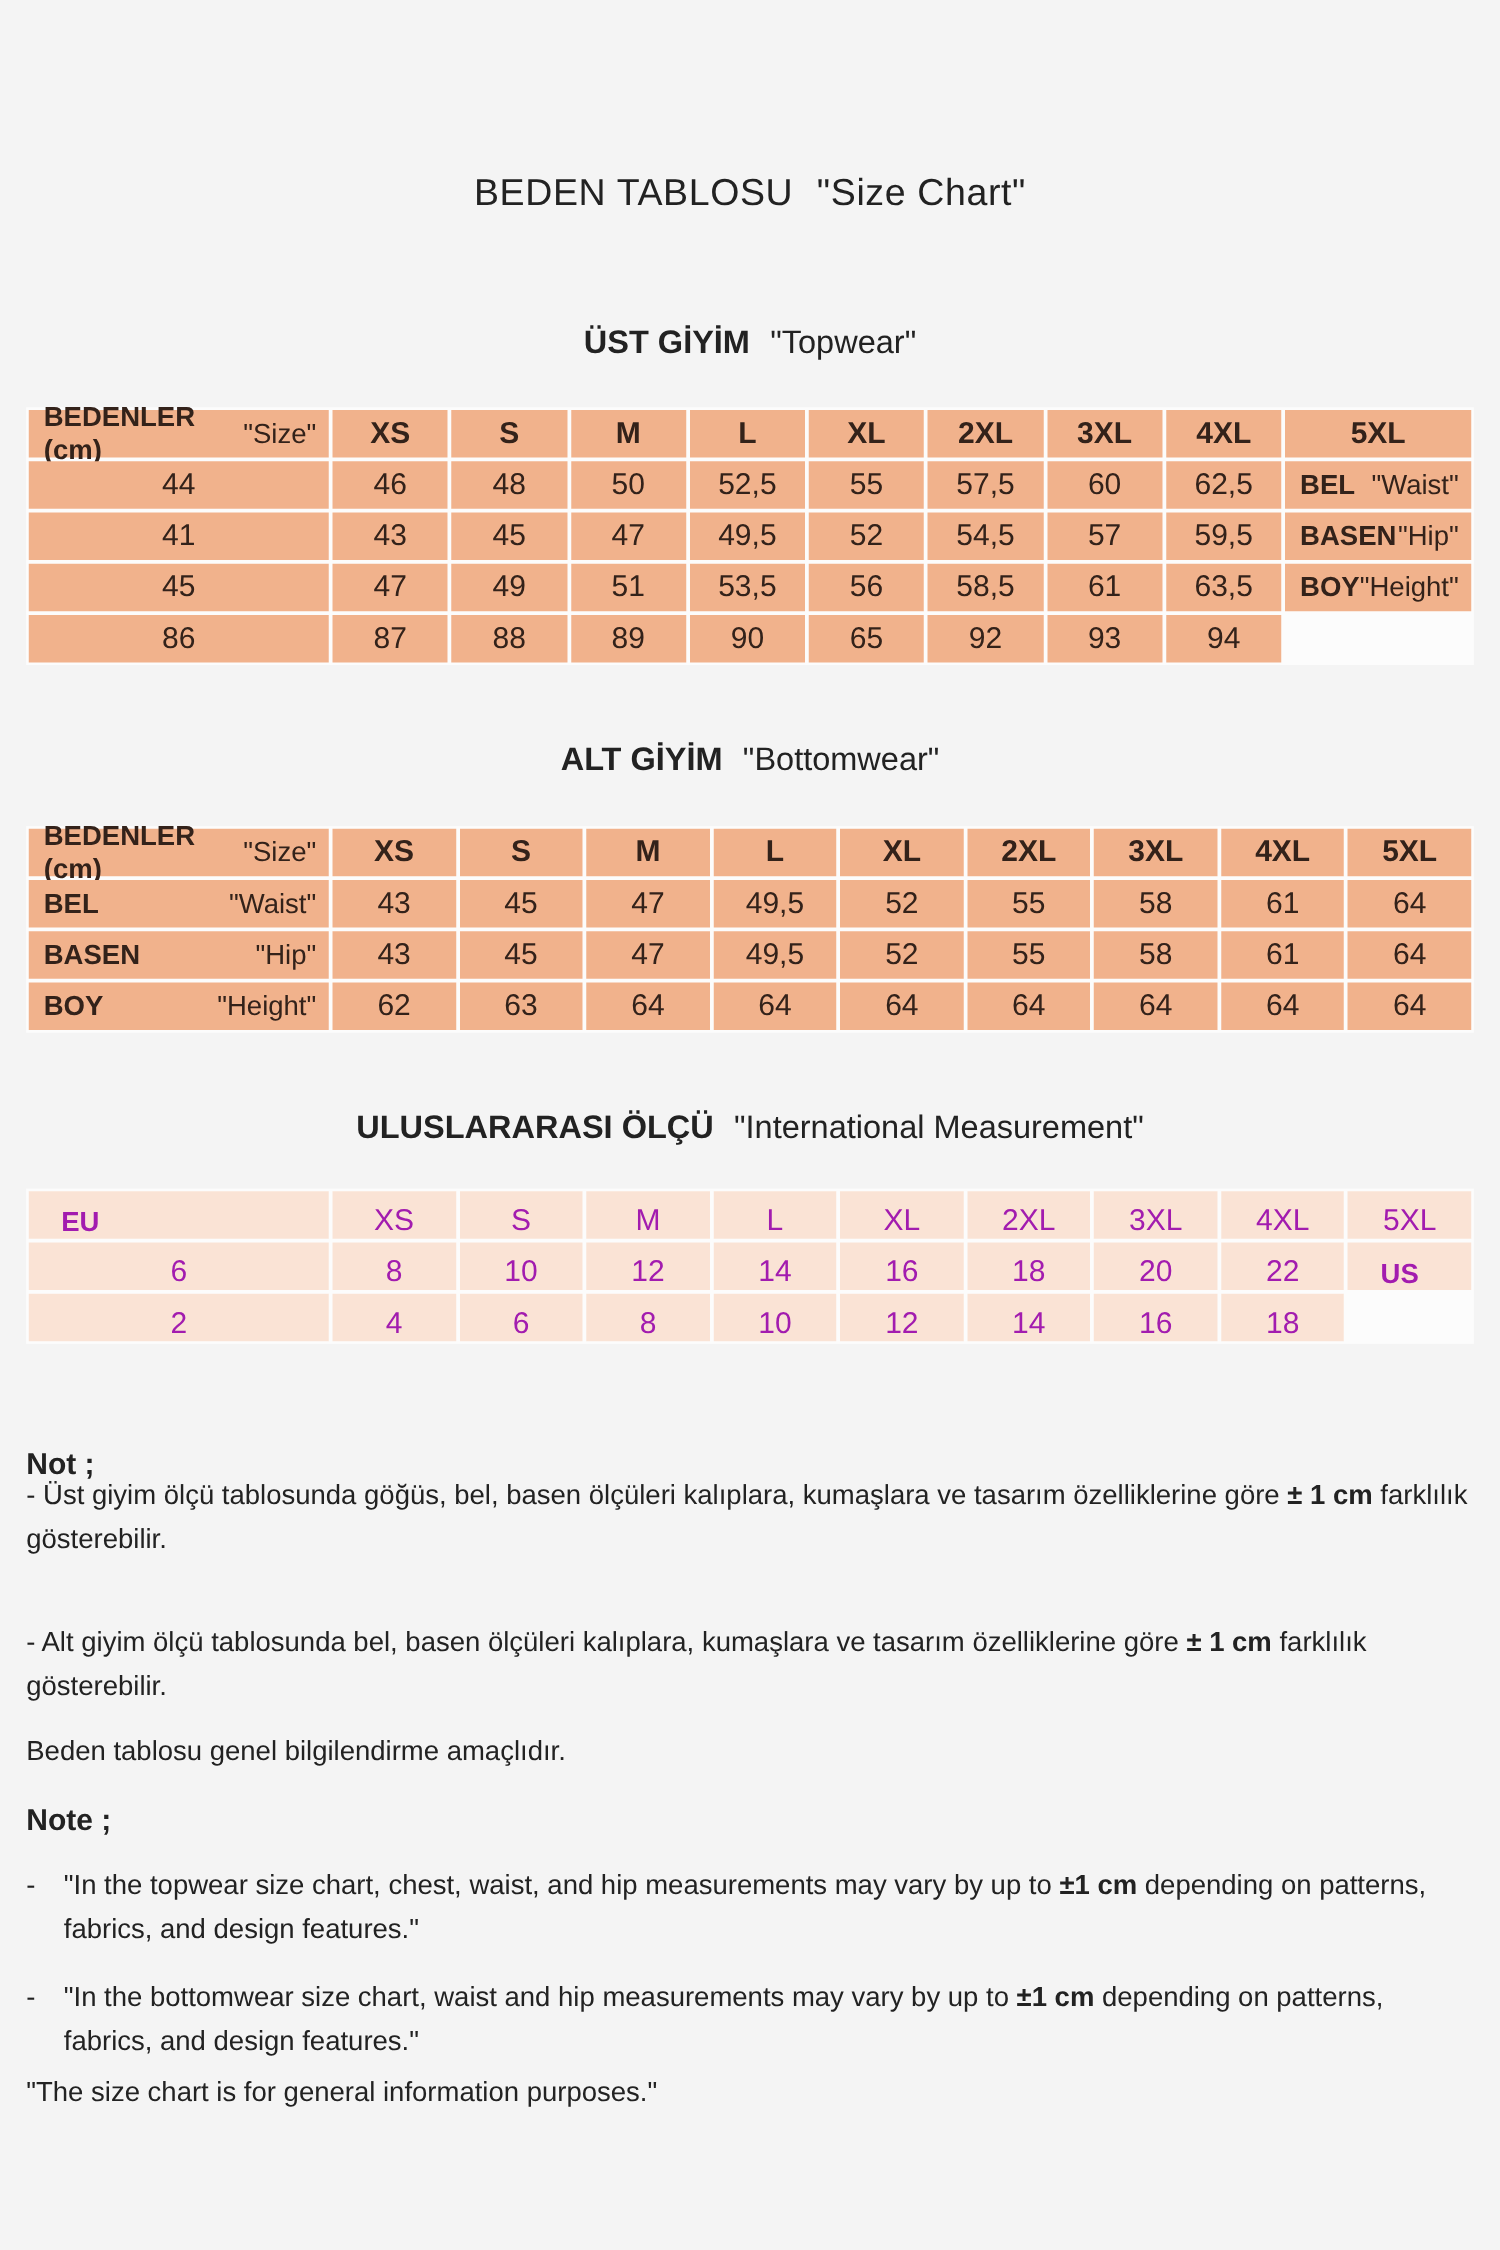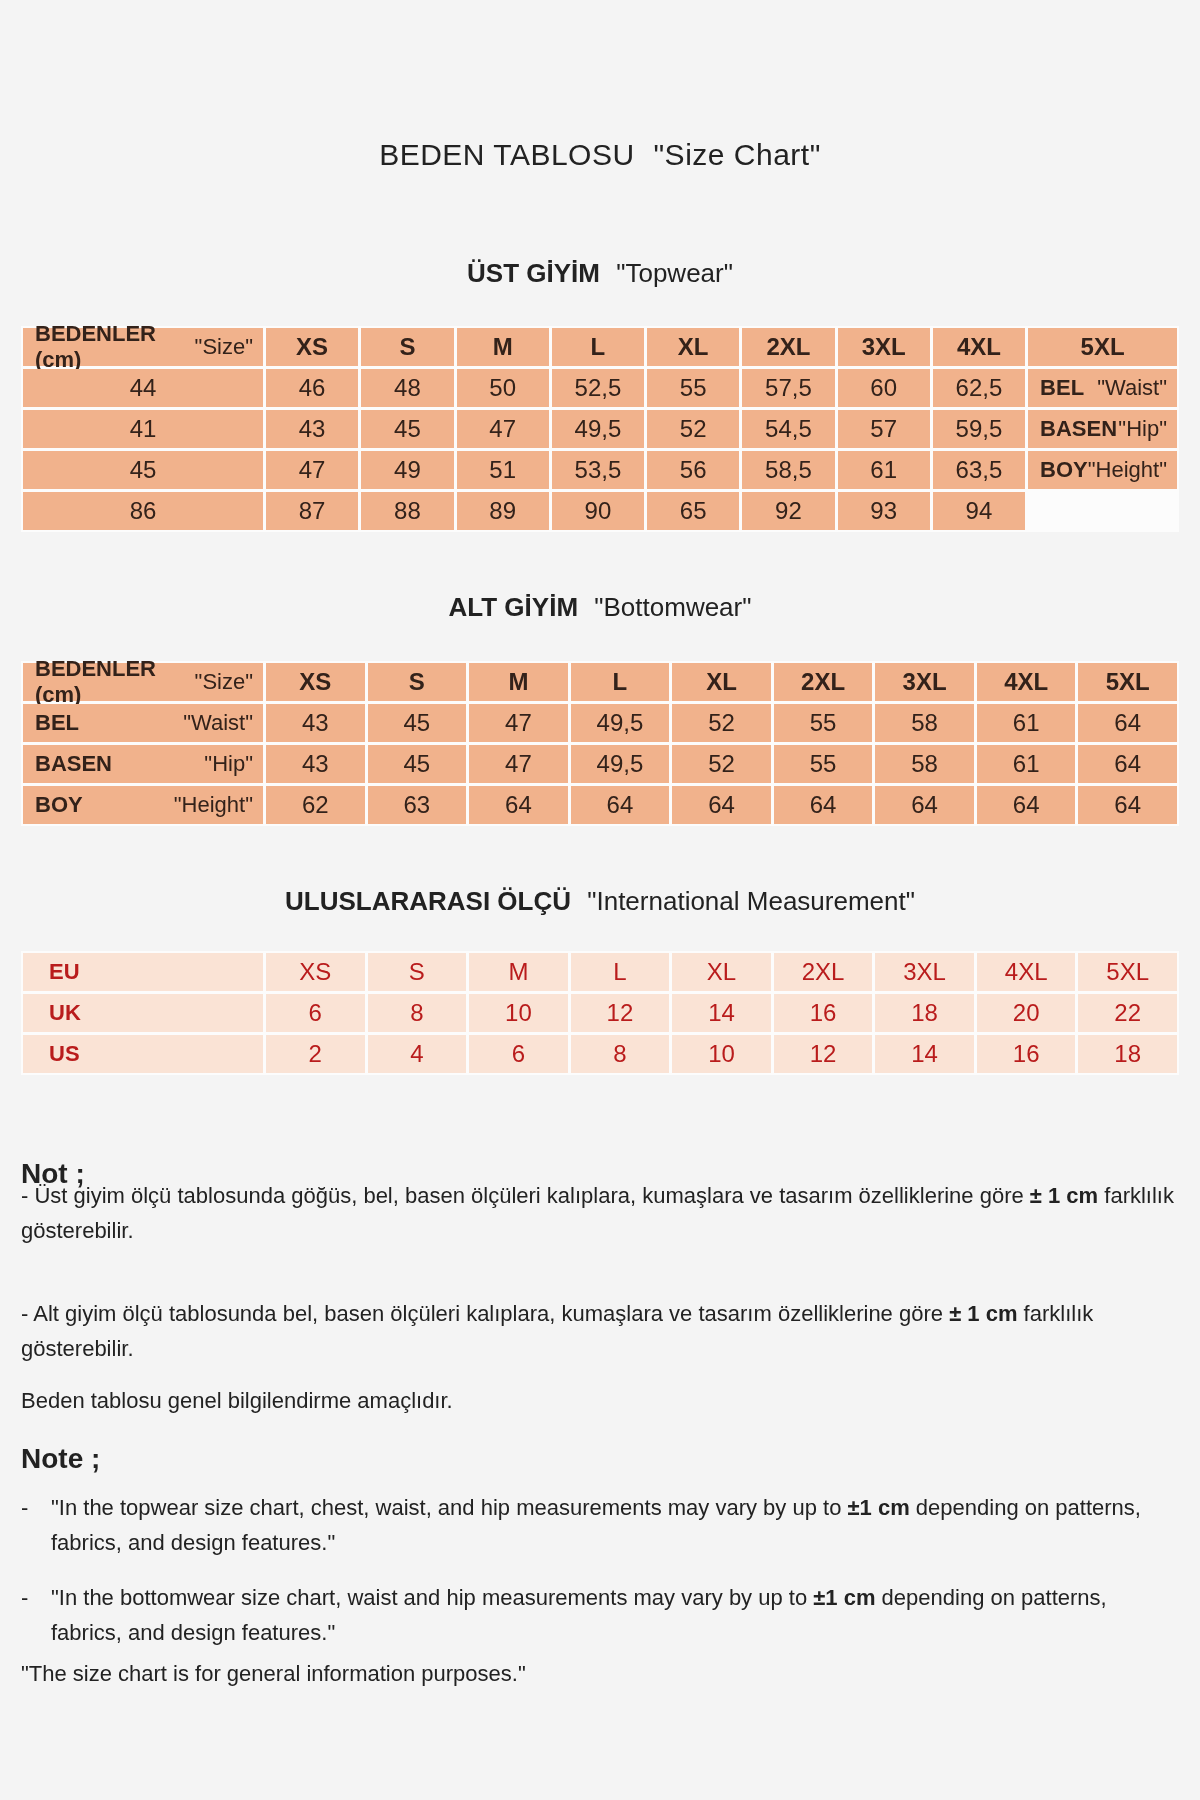--- a/index.html
+++ b/index.html
@@ -37,24 +37,24 @@
     font-size:24px;color:#33221a;
   }
   .sizetable .label-cell{
     justify-content:space-between;
     padding:0 10px 0 12px;
     font-size:22px;
   }
   .sizetable .lbl{font-weight:bold;}
   .sizetable .lbl-en{font-weight:normal;}
   .sizetable .hdr{font-weight:bold;}
-  .sizetable.light .cell{background:var(--fill-light,#fae3d5);color:#b91c1c;}
+  .sizetable.light .cell{background:var(--fill-light,#fae3d5);color:#a21caf;align-items:flex-end;}
   .sizetable.light .label-cell{justify-content:flex-start;padding-left:26px;}
 
-  .note-h{font-size:28px;font-weight:bold;}
+  .note-h{font-size:24px;font-weight:bold;}
   .note-p{font-size:22px;line-height:35px;font-weight:normal;margin:0;
     position:absolute;left:21px;right:24px;}
   .note-p b{font-weight:bold;}
   .bullet{position:absolute;left:21px;right:26px;display:flex;}
   .bullet .dash{flex:0 0 30px;font-size:22px;line-height:35px;}
   .bullet .btext{font-size:22px;line-height:35px;}
   .bullet b{font-weight:bold;}
   .pad-left{left:21px;width:auto;}
 </style>
 </head>
@@ -202,23 +202,20 @@
     </div>
     <div class="cell value-cell">XS</div>
     <div class="cell value-cell">S</div>
     <div class="cell value-cell">M</div>
     <div class="cell value-cell">L</div>
     <div class="cell value-cell">XL</div>
     <div class="cell value-cell">2XL</div>
     <div class="cell value-cell">3XL</div>
     <div class="cell value-cell">4XL</div>
     <div class="cell value-cell">5XL</div>
-    <div class="cell label-cell">
-      <span class="lbl">UK</span>
-    </div>
     <div class="cell value-cell">6</div>
     <div class="cell value-cell">8</div>
     <div class="cell value-cell">10</div>
     <div class="cell value-cell">12</div>
     <div class="cell value-cell">14</div>
     <div class="cell value-cell">16</div>
     <div class="cell value-cell">18</div>
     <div class="cell value-cell">20</div>
     <div class="cell value-cell">22</div>
     <div class="cell label-cell">

